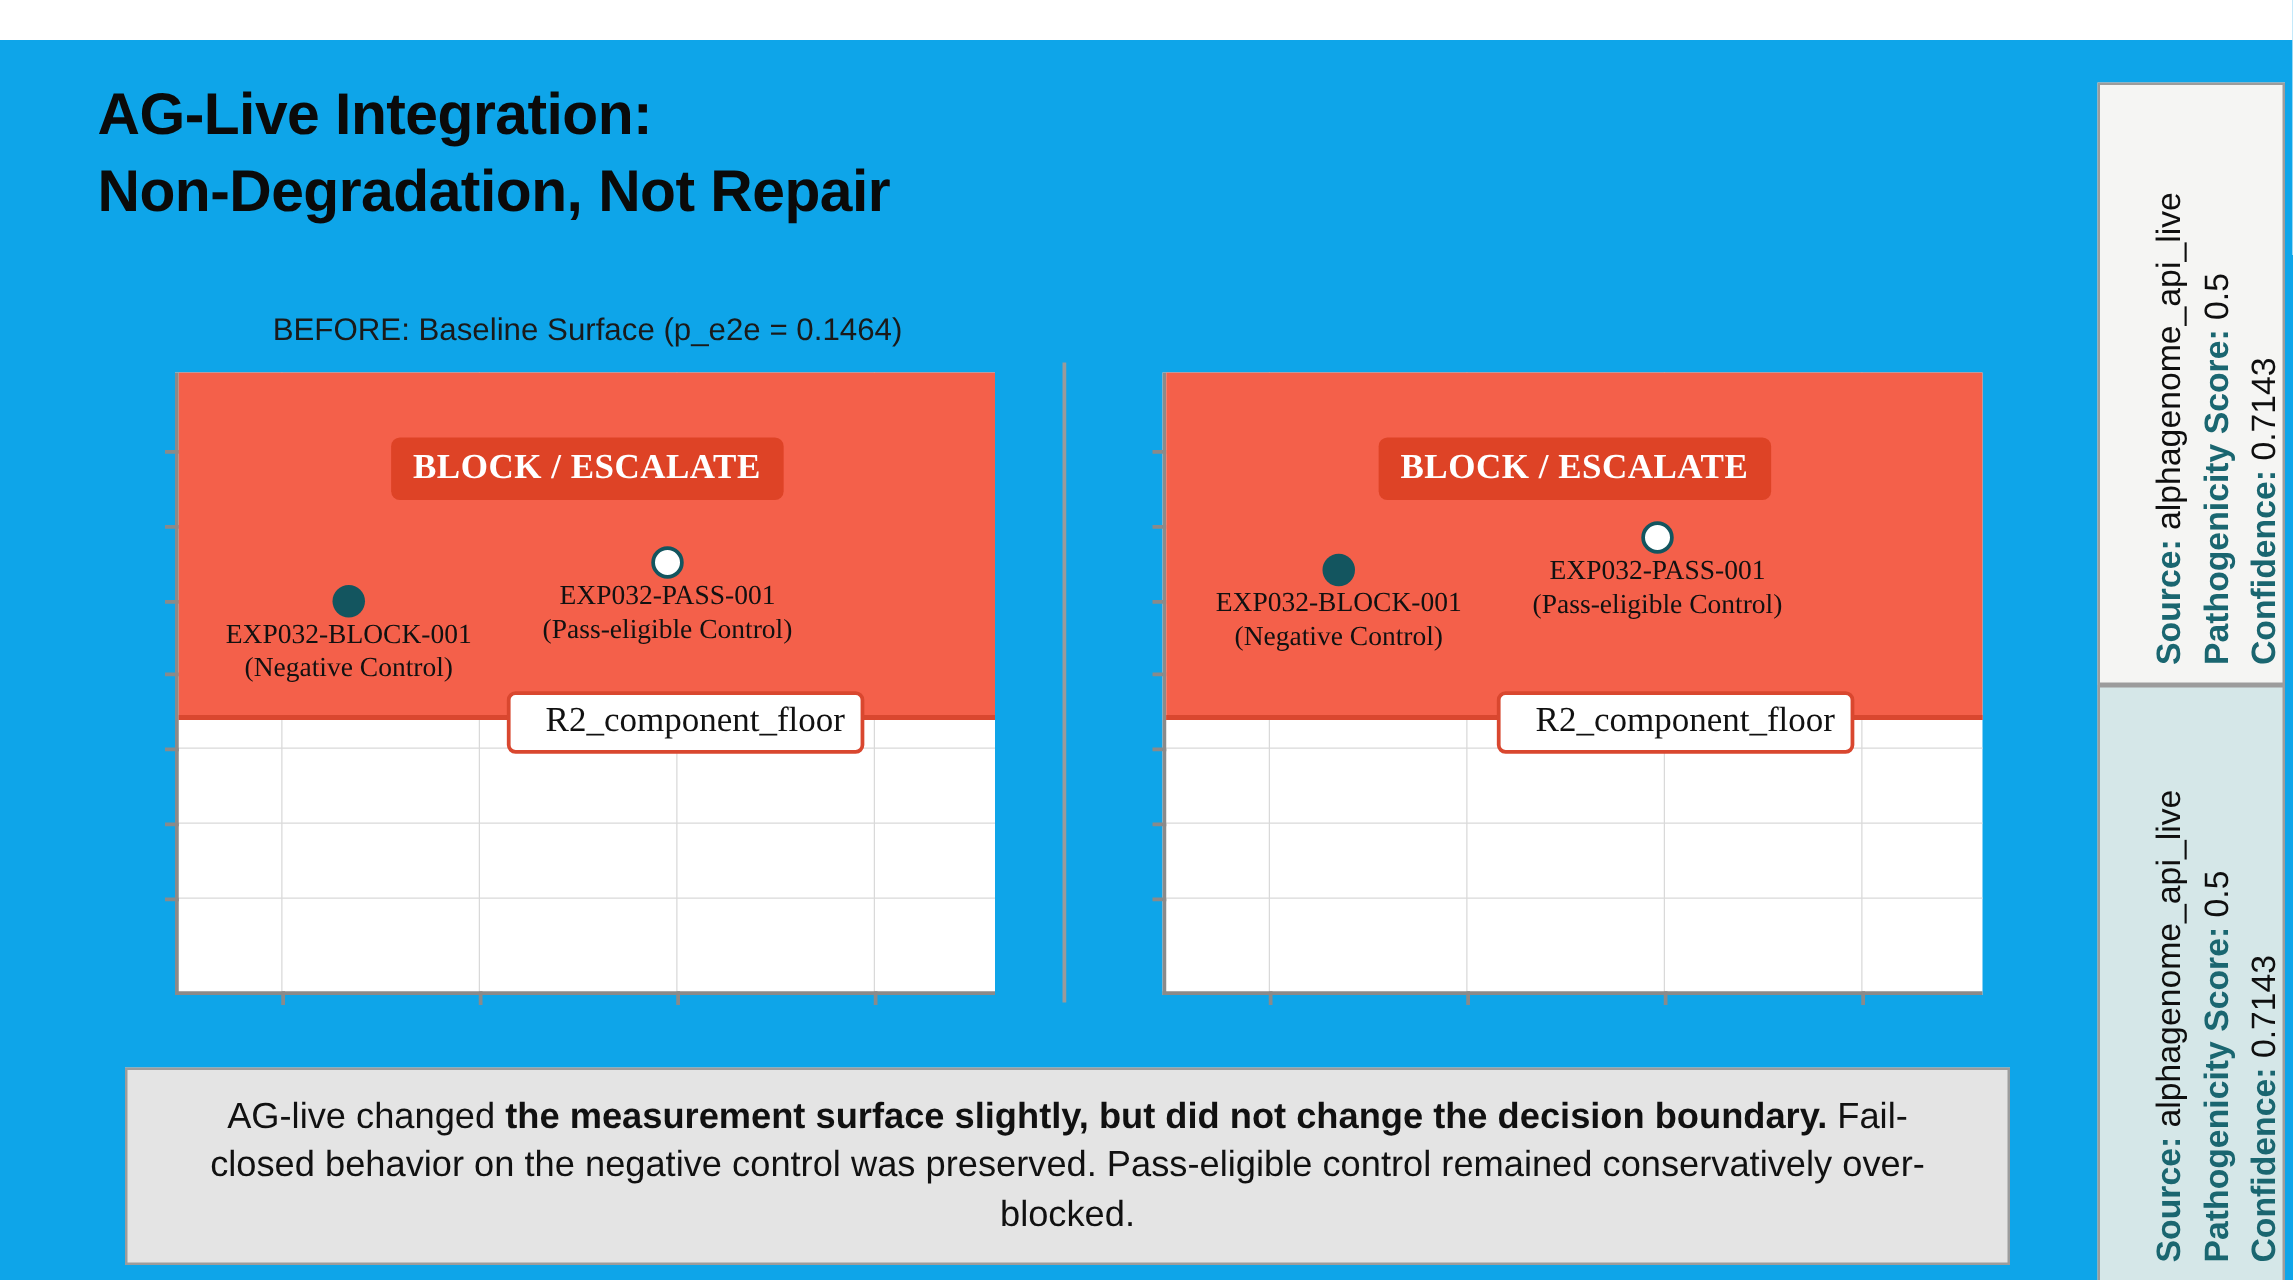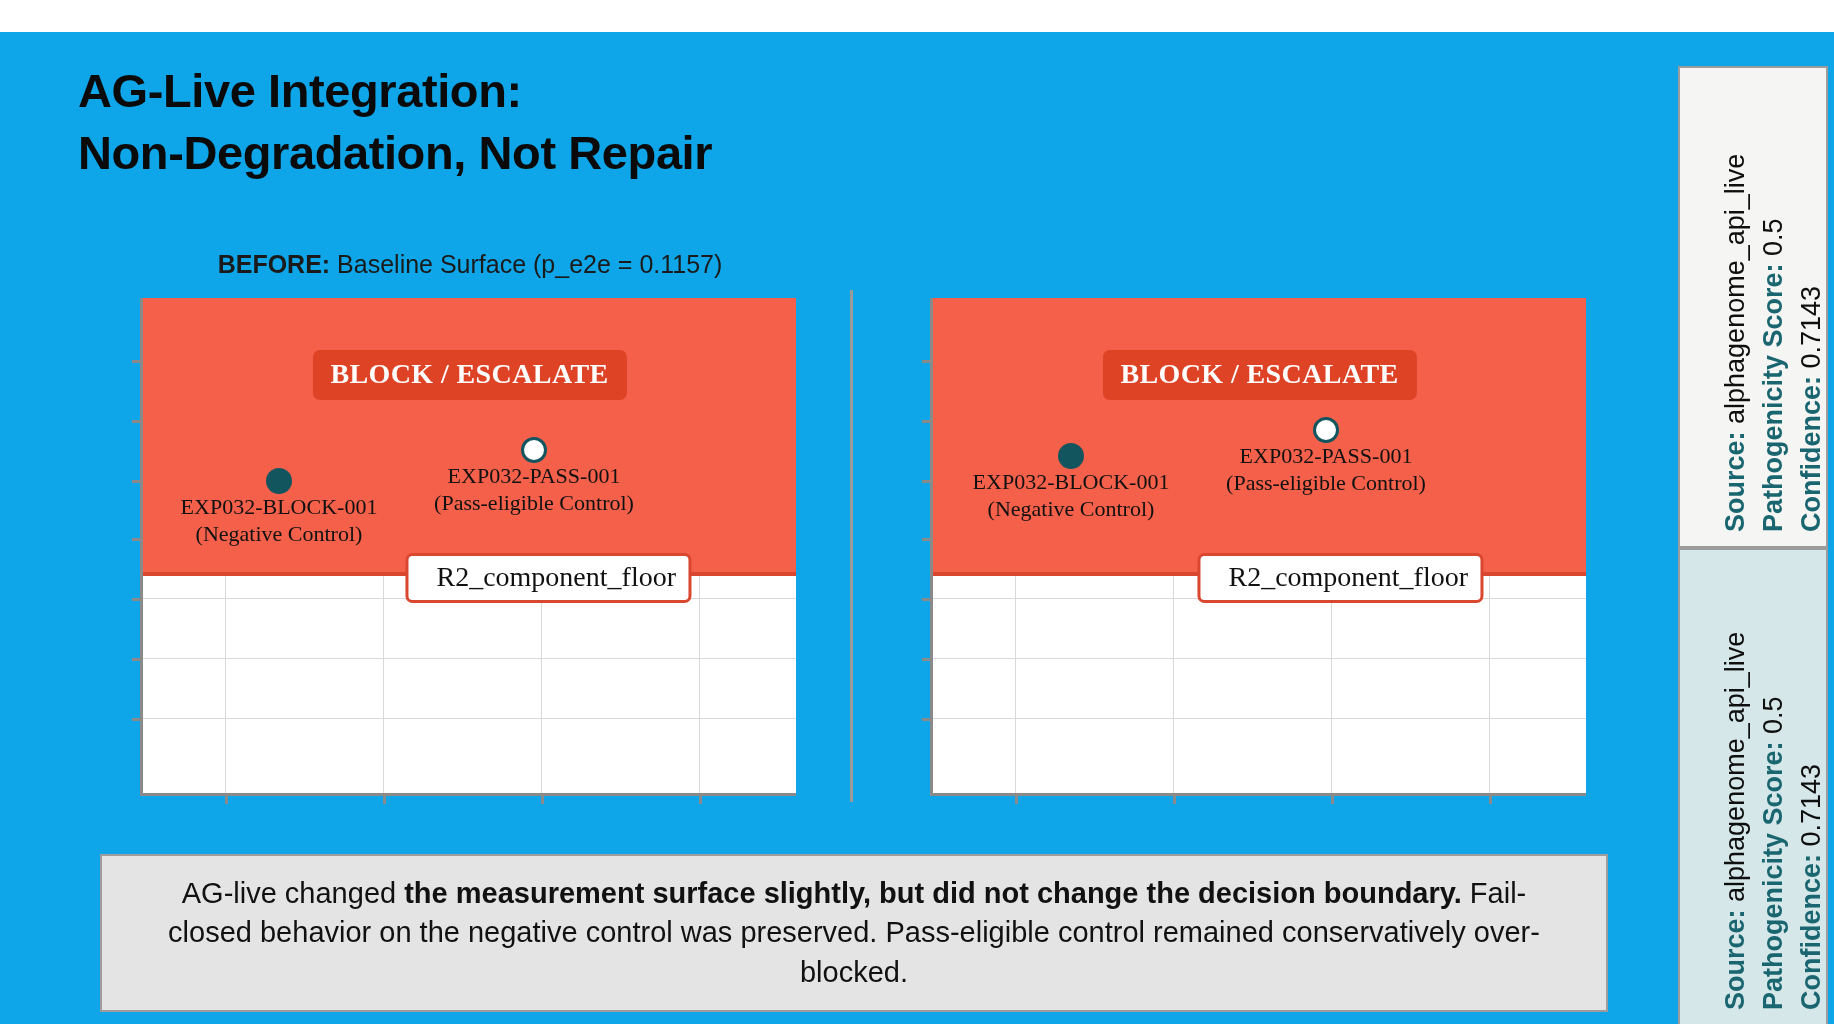--- a/index.html
+++ b/index.html
@@ -20,21 +20,21 @@
   }
   .title .ln { display: block; white-space: nowrap; }
 
   
   .panel { position: absolute; }
 
   .panel-head {
     position: absolute; top: 0; left: 0; width: 100%;
     text-align: center; font-size: 25px; color: #1a1a1a; white-space: nowrap;
   }
-  .panel-head b { font-weight: bold; }
+  .panel-head b { font-weight: normal; }
 
   .plot {
     position: absolute; left: 0; top: 48px;
     border-left: 3px solid #8a8a8a;
     border-bottom: 3px solid #8a8a8a;
     background: #ffffff;
   }
   .plot.noleft { border-left: 3px solid #8a8a8a; }
 
   .plot-inner { position: absolute; inset: 0; overflow: visible; font-family: Liberation Serif, serif; }
@@ -121,21 +121,21 @@
 
 <div id="root">
 
   <div class="title">
     <span class="ln">AG-Live Integration:</span>
     <span class="ln">Non-Degradation, Not Repair</span>
   </div>
 
   <div class="panel" id="panel-before" style="left:140px; top:218px; width:660px; height:450px;">
     <div class="panel-head">
-      <b>BEFORE:</b><span> Baseline Surface (p_e2e = 0.1157)</span>
+      <b>BEFORE:</b><span> Baseline Surface (p_e2e = 0.1464)</span>
     </div>
 
     <div class="plot" id="plot-before" style="width:656px; height:498px;">
       <div class="plot-inner">
 
         <div class="gv" style="left:82px;"></div>
         <div class="gv" style="left:240px;"></div>
         <div class="gv" style="left:398px;"></div>
         <div class="gv" style="left:556px;"></div>
 

